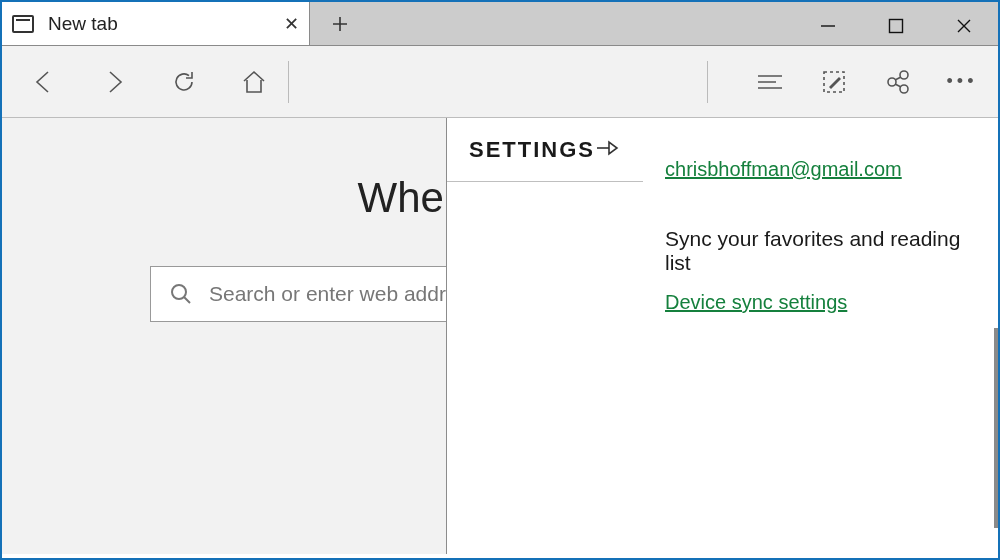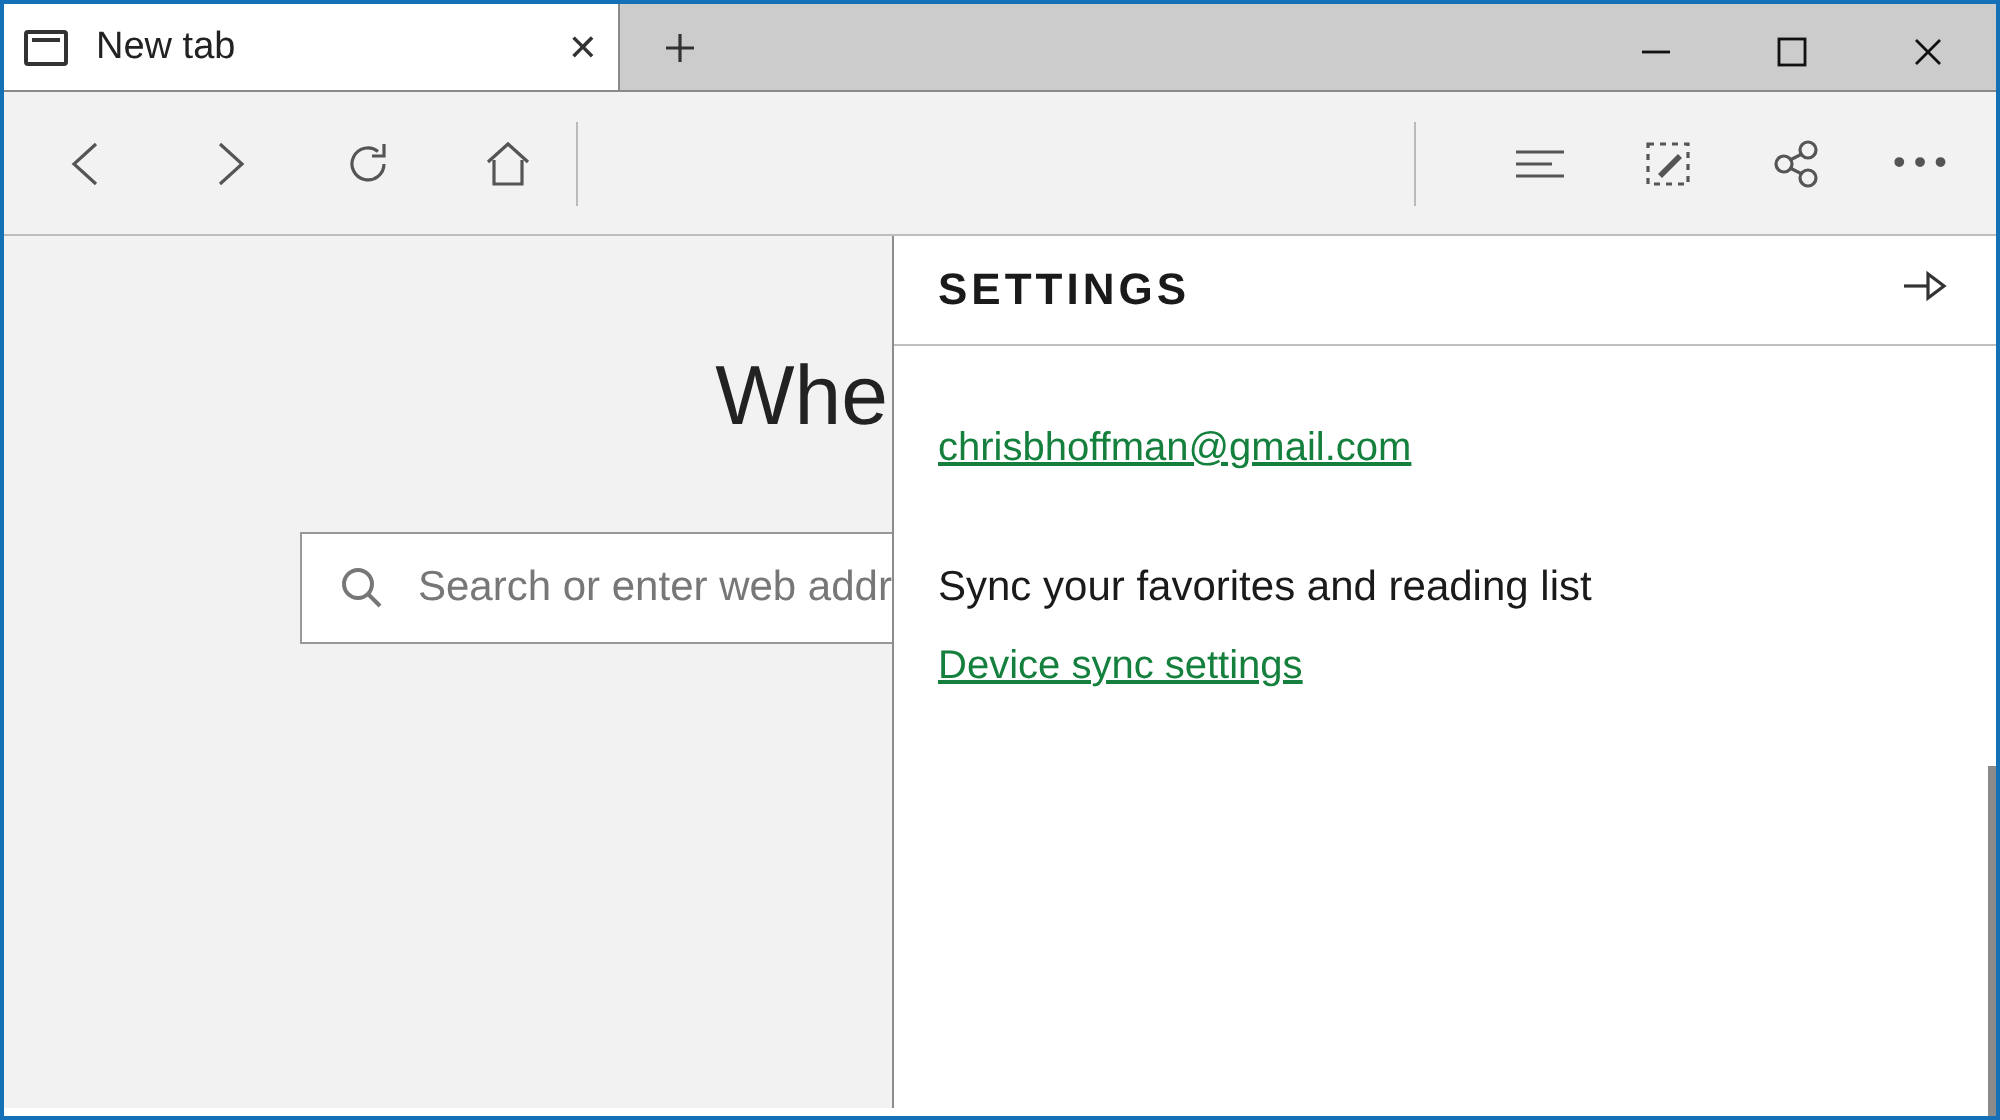--- a/index.html
+++ b/index.html
@@ -116,21 +116,21 @@
 
   
   .flyout {
     position:absolute;
     top: 0;
     right: 0;
     width: 552px;
     height: 100%;
     background:#fff;
     border-left:1px solid #8c8c8c;
-    display:flex; flex-direction:column;
+    display:flex; flex-direction:row;
   }
   .flyout-header {
     display:flex; align-items:center;
     height:64px;
     border-bottom:1px solid #bfbfbf;
     padding: 0 22px;
   }
   .flyout-title {
     font-size:22px; font-weight:600; letter-spacing:2px; color:#1a1a1a;
   }

